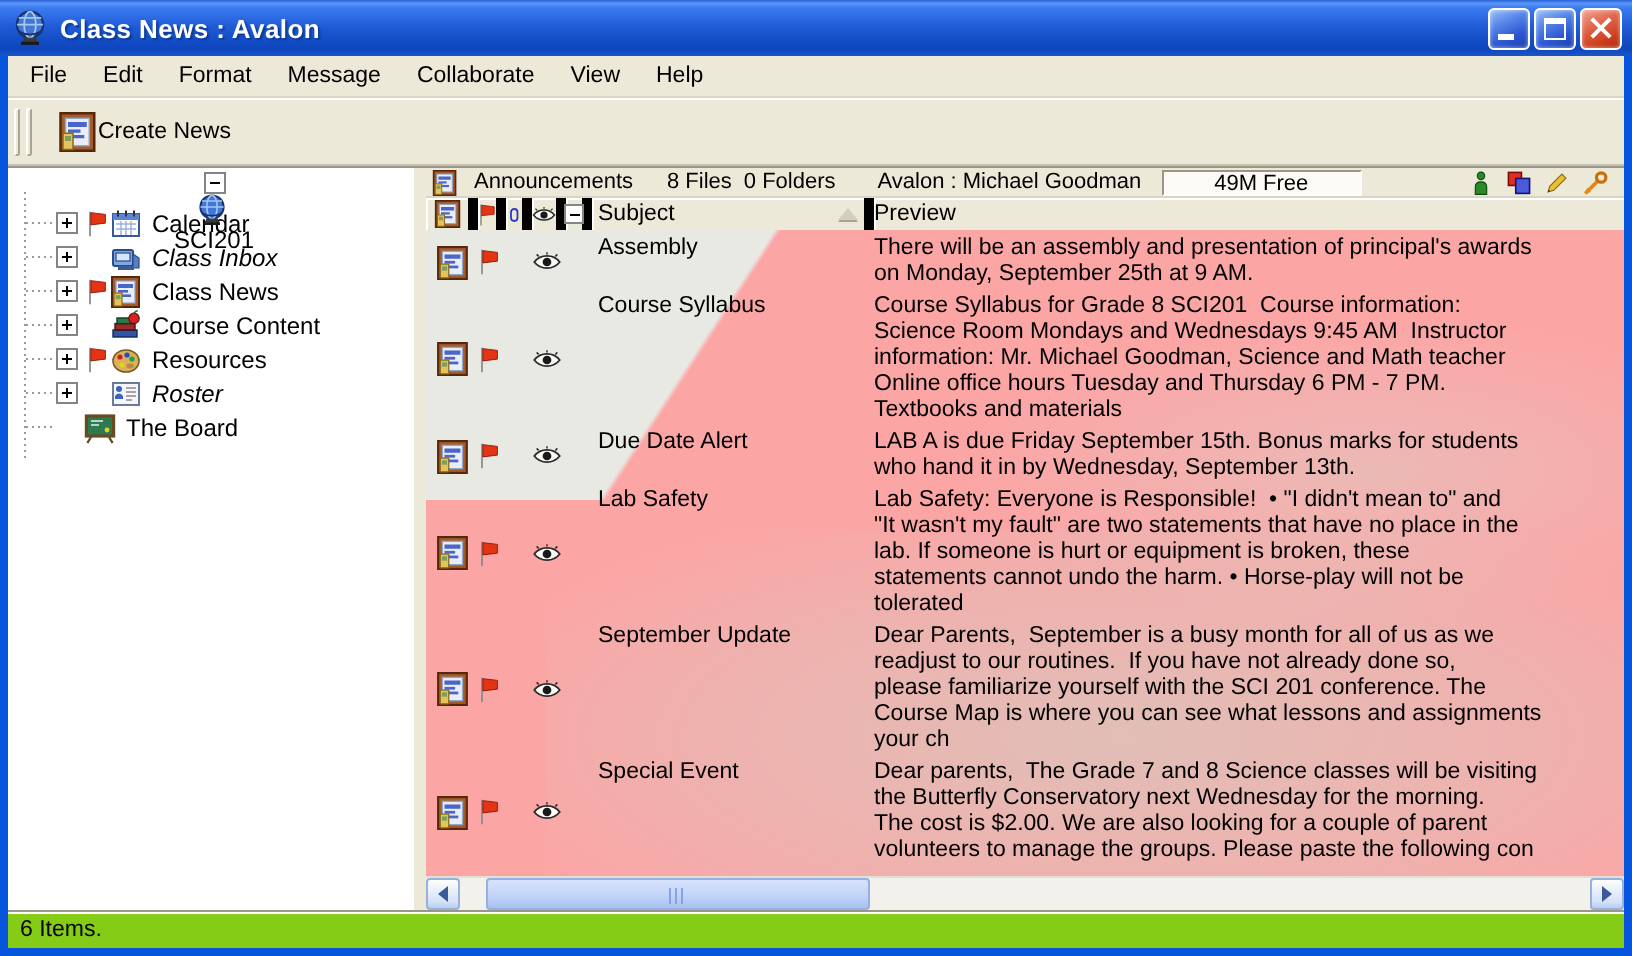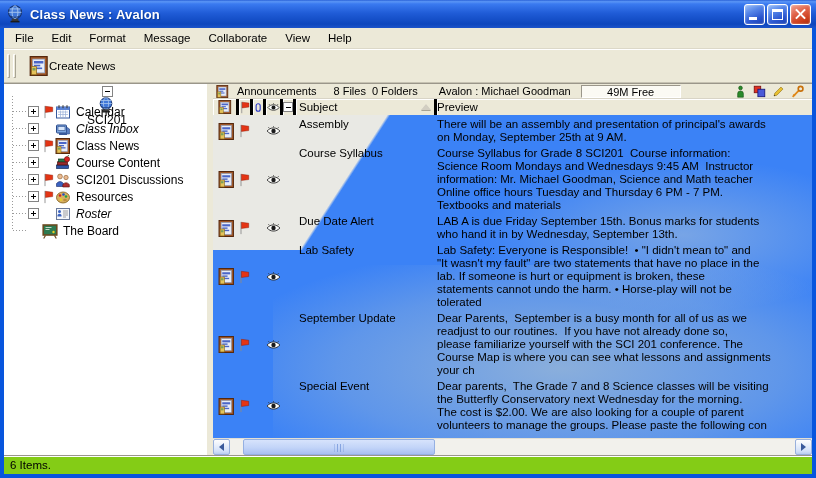--- a/index.html
+++ b/index.html
@@ -77,31 +77,31 @@
   .ph-title{ margin-left:8px; }
   .ph-files{ margin-left:17px; }
   .ph-folders{ margin-left:6px; }
   .ph-account{ margin-left:21px; }
   .free-box{ width:100px; height:13px; line-height:12px; text-align:center; margin-left:10px;
              background:#fbfaf4; border:1px solid; border-color:#9a968a #fff #fff #9a968a; font-size:11px; }
   .ph-tools{ margin-left:auto; margin-right:8px; display:flex; align-items:center; gap:6px; }
   .ph-tools svg{ width:13px; height:13px; }
 
   .col-header{ height:16px; flex:none; background:#ece9d8; display:flex; align-items:stretch; font-size:11.5px; }
-  .ch-cell{ display:flex; align-items:center; justify-content:center; border-right:3px solid #000000; box-shadow:inset 1px 1px 0 #fff; flex:none; }
+  .ch-cell{ display:flex; align-items:center; justify-content:center; border-right:5px solid #000000; box-shadow:inset 1px 1px 0 #fff; flex:none; }
   .ch-icon{ width:26px; } .ch-flag{ width:14px; } .ch-clip{ width:13px; } .ch-eye{ width:17px; } .ch-exp{ width:13px; }
   .ch-subject{ width:141px; justify-content:flex-start; padding-left:3px; }
   .ch-subject .sort{ margin-left:auto; margin-right:3px; width:0; height:0;
                      border-left:5px solid transparent; border-right:5px solid transparent; border-bottom:6px solid #d2cec2;
                      filter:drop-shadow(0 1px 0 #a8a494); }
   .ch-preview{ flex:1; justify-content:flex-start; padding-left:0; border-right:none; }
   .ch-cell svg{ display:block; }
 
   
-  .list{ flex:1; min-height:0; position:relative; background:#3b82f6; overflow:hidden;
+  .list{ flex:1; min-height:0; position:relative; background:#fca5a5; overflow:hidden;
          font-size:11.5px; line-height:13px; }
   .wm{ position:absolute; pointer-events:none; }
   .wm1{ left:0; top:0; width:235px; height:135px; background:linear-gradient(123deg,#e9e9e4 54%,rgba(255,255,255,0) 55%); }
   .wm2{ left:60px; top:150px; width:640px; height:230px;
         background:radial-gradient(ellipse at 45% 45%, rgba(203,211,198,.55) 0%, rgba(203,211,198,.25) 45%, rgba(203,211,198,0) 70%); }
   .wm3{ left:260px; top:40px; width:420px; height:160px;
         background:radial-gradient(ellipse at 50% 50%, rgba(210,216,206,.4) 0%, rgba(210,216,206,0) 68%); }
   .rows{ position:relative; }
   .row{ display:flex; align-items:stretch; padding-top:3px; }
   .c-icon{ width:26px; flex:none; display:flex; align-items:center; justify-content:center; }
@@ -331,33 +331,20 @@
         <div class="t-row t-child child">
           <span class="expbox plus"></span>
             <span style="width:2px"></span>
           <span class="t-flagcell"></span>
           <svg class="t-icon">
               <use href="#i-course"></use>
             </svg>
           <span class="t-label">Course Content</span>
         </div>
 
-        <div class="t-row t-child child">
-          <span class="expbox plus"></span>
-            <span style="width:2px"></span>
-          <span class="t-flagcell">
-              <svg style="width:11px;height:14px">
-                <use href="#i-flag"></use>
-              </svg>
-            </span>
-          <svg class="t-icon">
-              <use href="#i-disc"></use>
-            </svg>
-          <span class="t-label">SCI201 Discussions</span>
-        </div>
 
         <div class="t-row t-child child">
           <span class="expbox plus"></span>
             <span style="width:2px"></span>
           <span class="t-flagcell">
               <svg style="width:11px;height:14px">
                 <use href="#i-flag"></use>
               </svg>
             </span>
           <svg class="t-icon">

